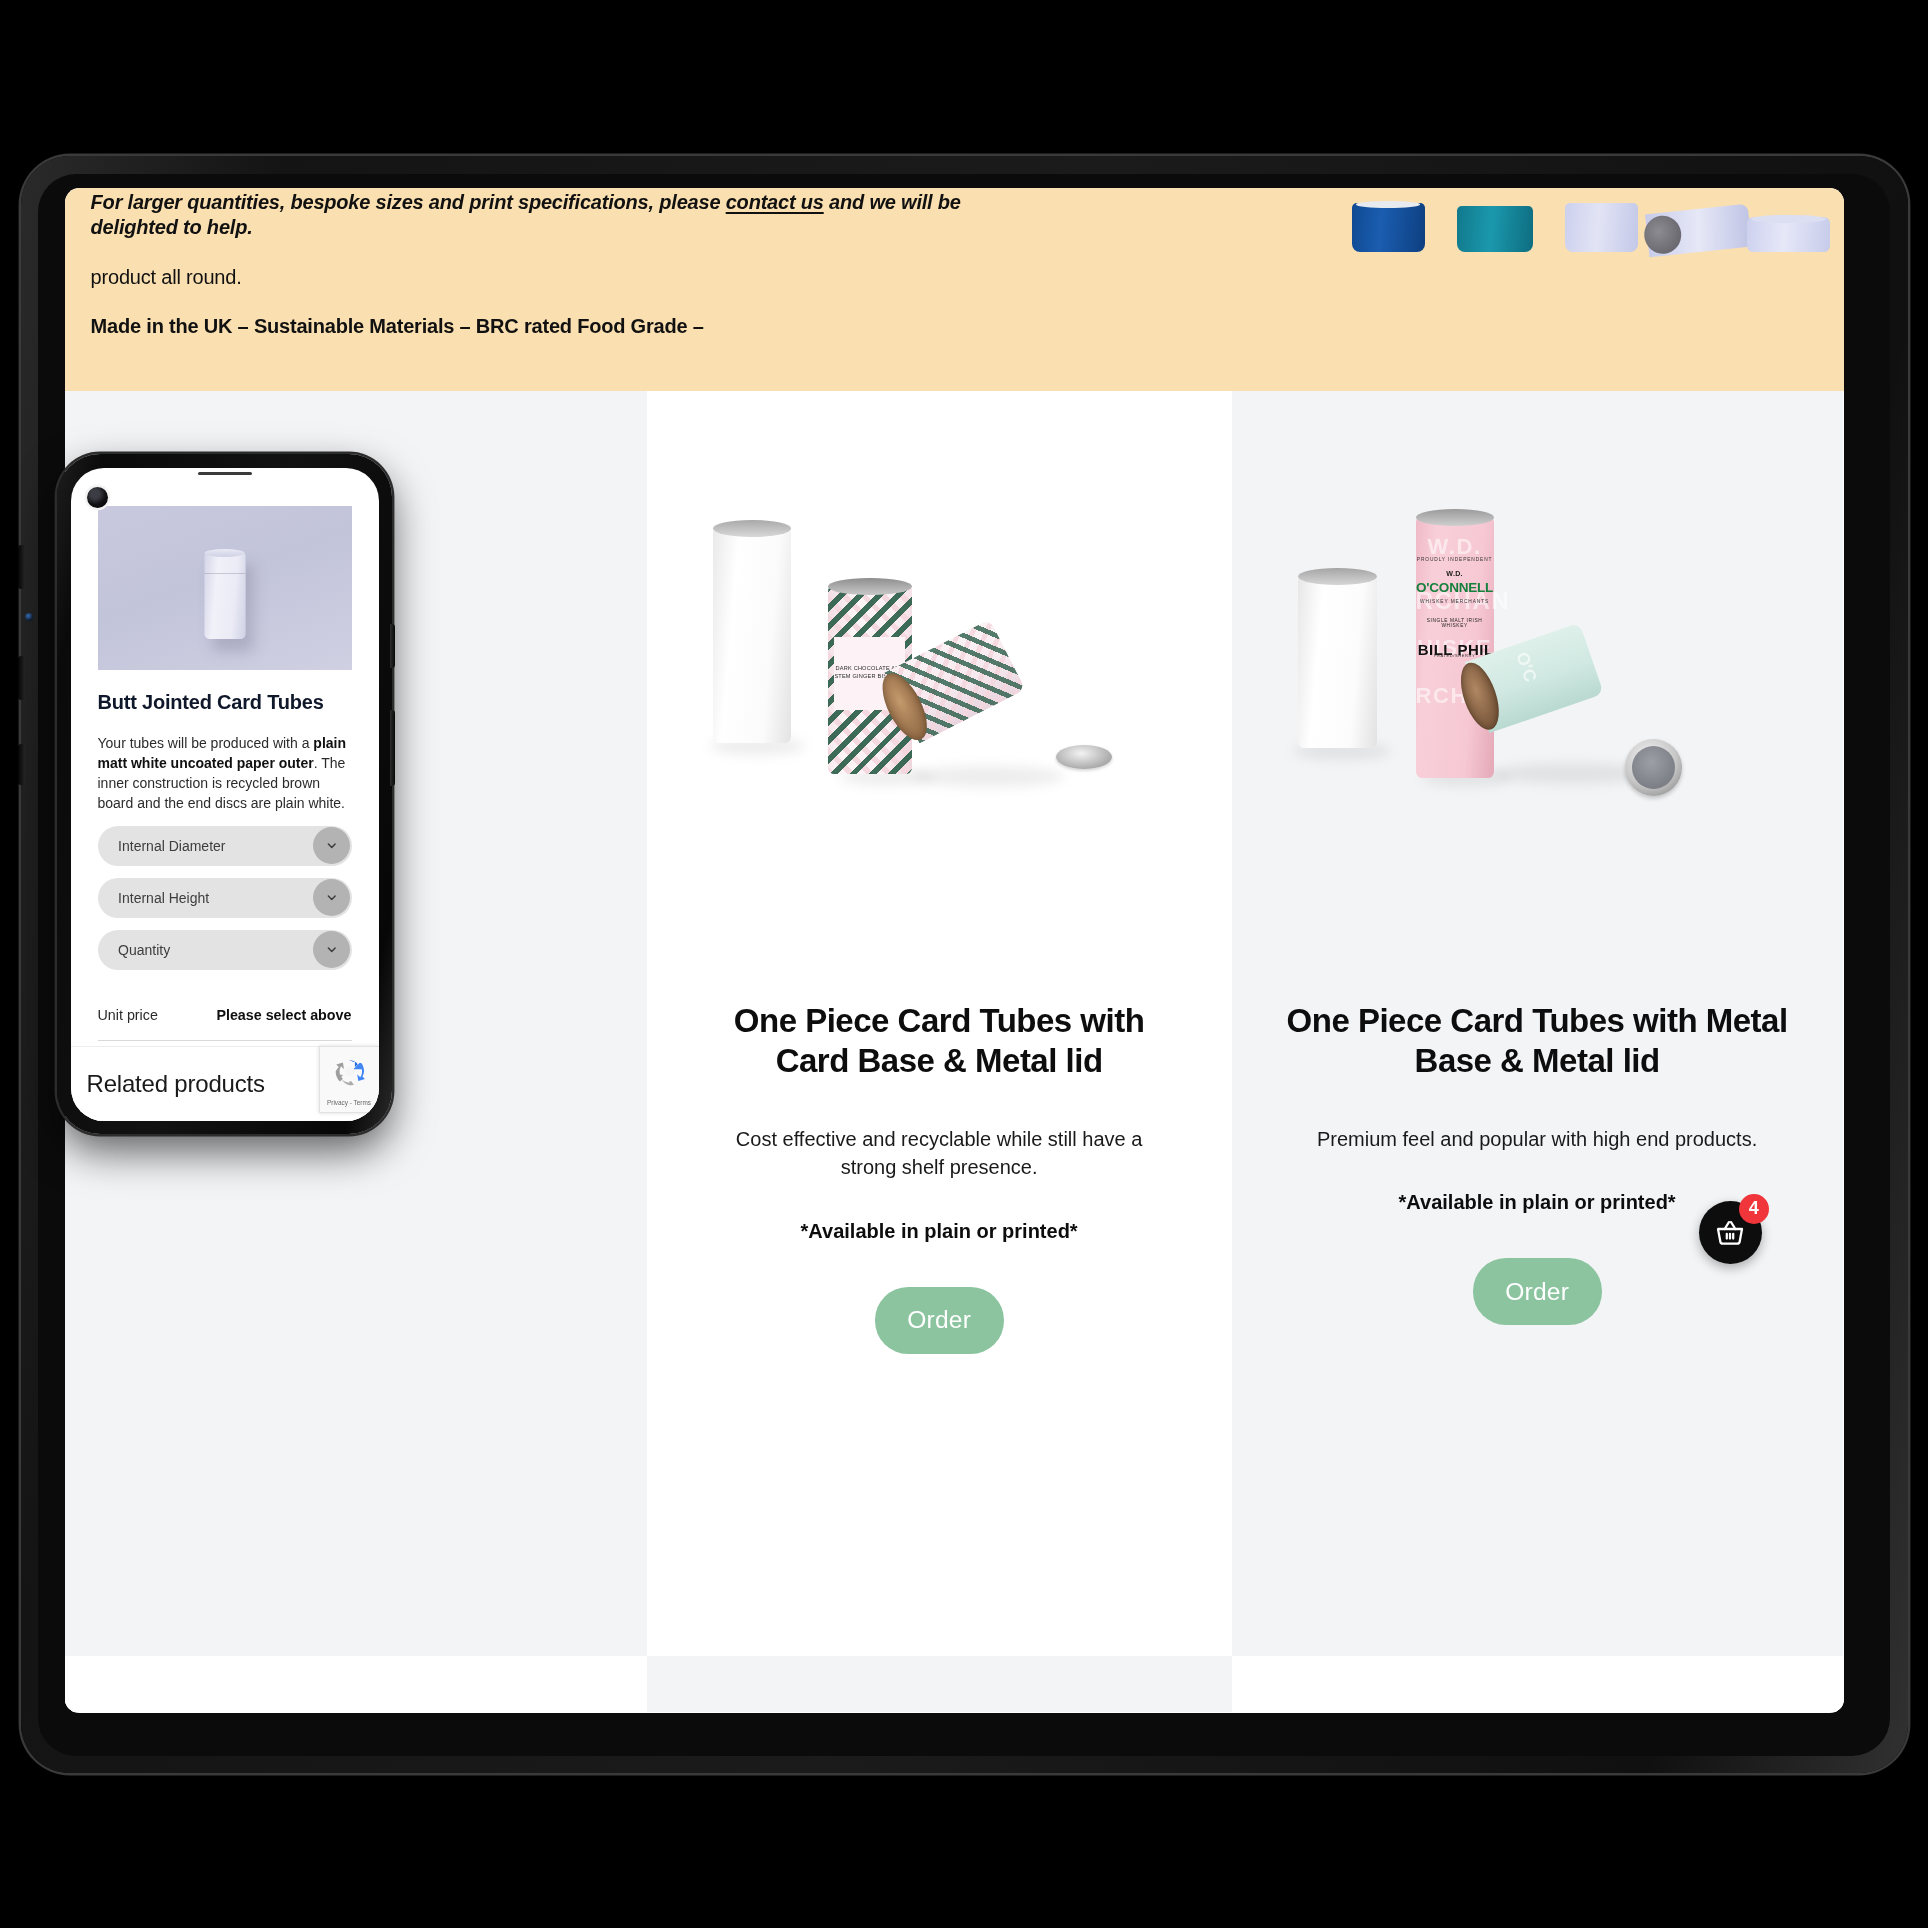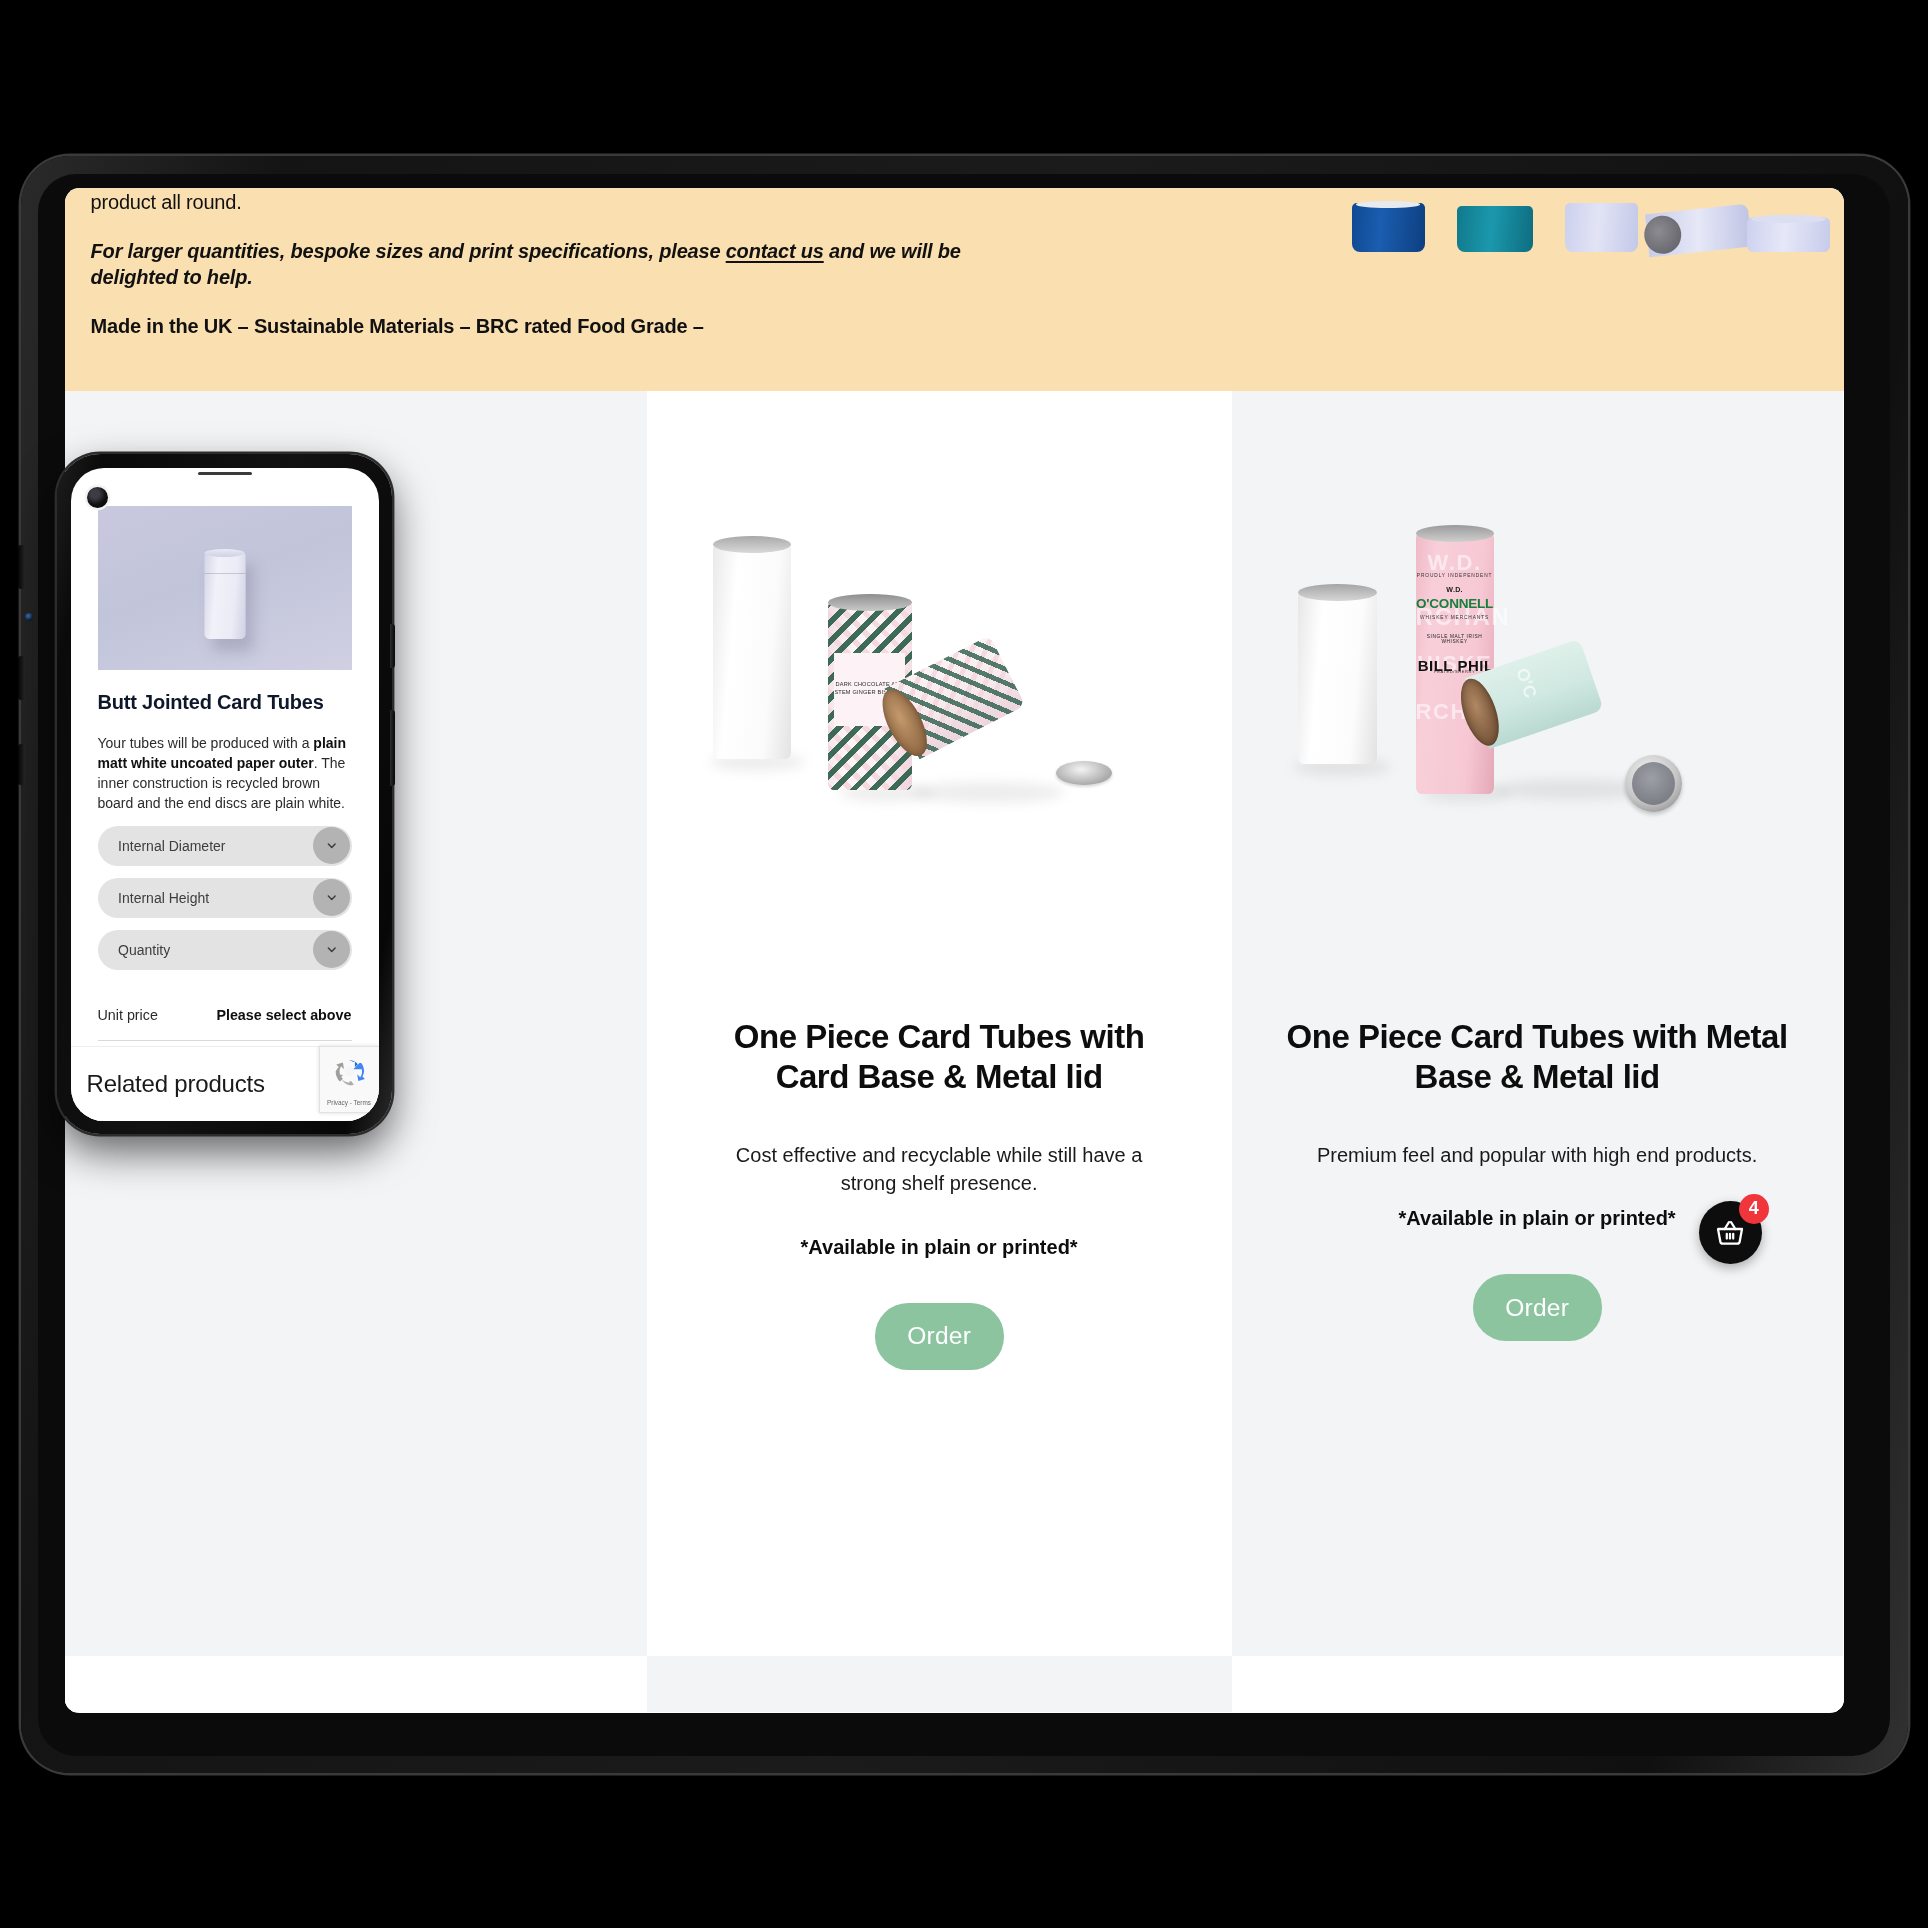--- a/index.html
+++ b/index.html
@@ -115,21 +115,21 @@
   
   #product-grid {
     position: relative;
     display: flex;
     width: 100%;
     height: 1321px;
     background: #ffffff;
   }
   .product-col {
     position: relative;
-    padding: 16px 44px;
+    padding: 0 44px;
   }
   #product-col-1 { width: 582px; background: #f3f4f6; }
   #product-col-2 { width: 585px; background: #ffffff; }
   #product-col-3 { width: 611px; background: #f3f4f6; }
 
   .product-photo {
     position: relative;
     height: 508px;
     margin-top: 92px;
   }
@@ -510,22 +510,22 @@
   <div id="tablet-bezel-inner"></div>
   <div class="tablet-side-btn" id="tablet-btn-1"></div>
   <div class="tablet-side-btn" id="tablet-btn-2"></div>
   <div class="tablet-side-btn" id="tablet-btn-3"></div>
   <div id="tablet-camera-dot"></div>
 
   <div id="tablet-screen-wrap">
 
     <section id="promo-banner">
       <div id="promo-text-block">
+        <p class="promo-line" id="promo-line-2"><span>For larger quantities, bespoke sizes and print specifications, please </span><span class="lnk">contact us</span><span> and we will be delighted to help.</span></p>
         <p class="promo-line" id="promo-line-1">product all round.</p>
-        <p class="promo-line" id="promo-line-2"><span>For larger quantities, bespoke sizes and print specifications, please </span><span class="lnk">contact us</span><span> and we will be delighted to help.</span></p>
         <p class="promo-line" id="promo-line-3"><span>Made in the UK   –   Sustainable Materials –   BRC rated Food Grade –</span><span class="l3b">100% Recyclable Options</span></p>
       </div>
 
       <div id="banner-tubes">
         <div class="btube" id="btube-1"></div>
         <div class="btube" id="btube-2">
           <div id="banner-tube-caption">
             <span>LOVERS OF FINE FOOD</span><br>
             <span>SINCE 1849</span>
           </div>

